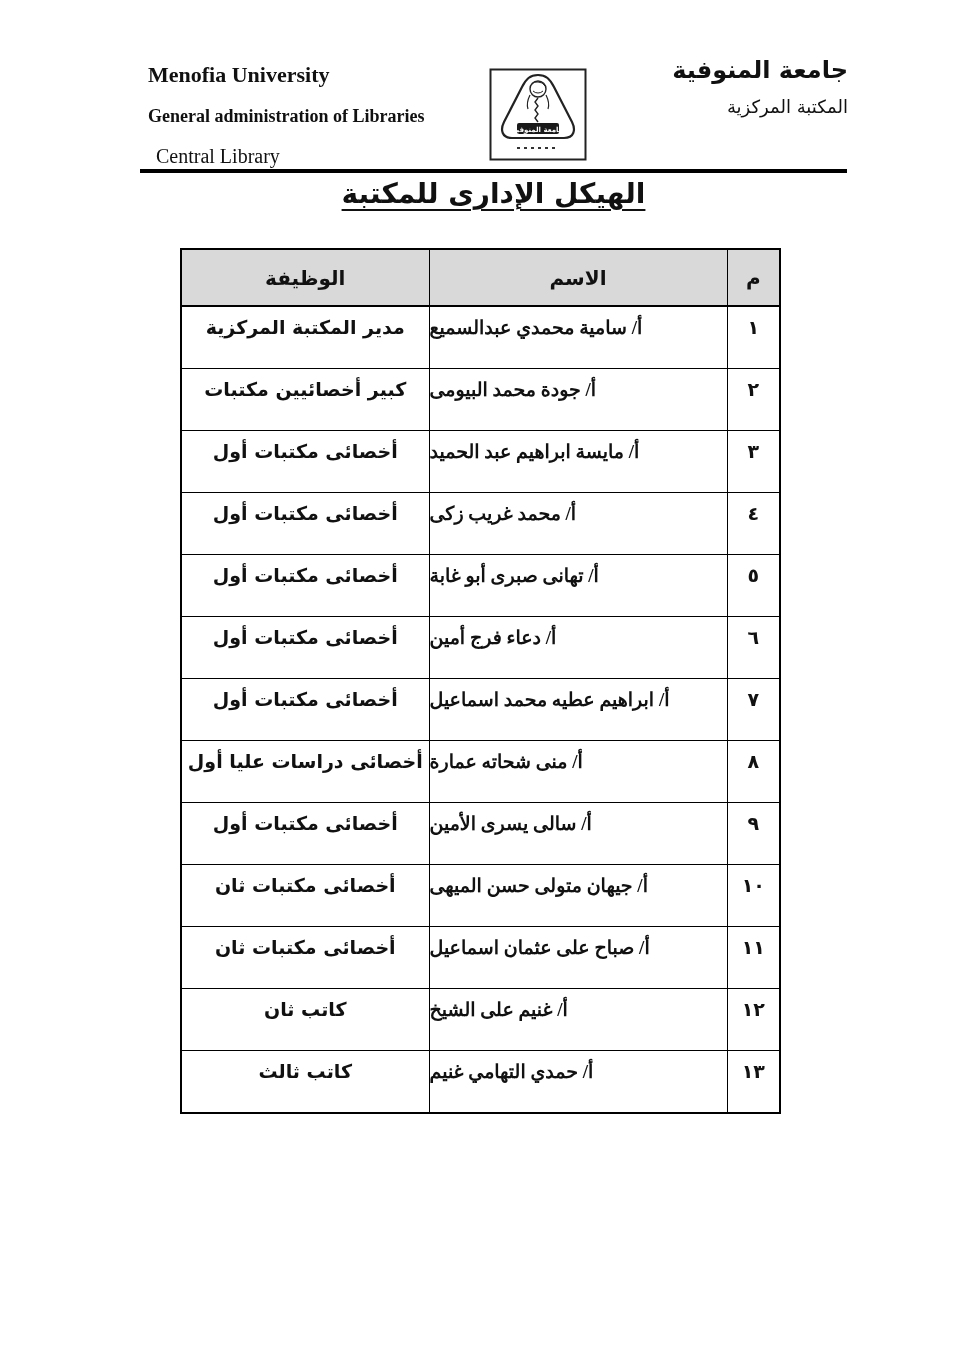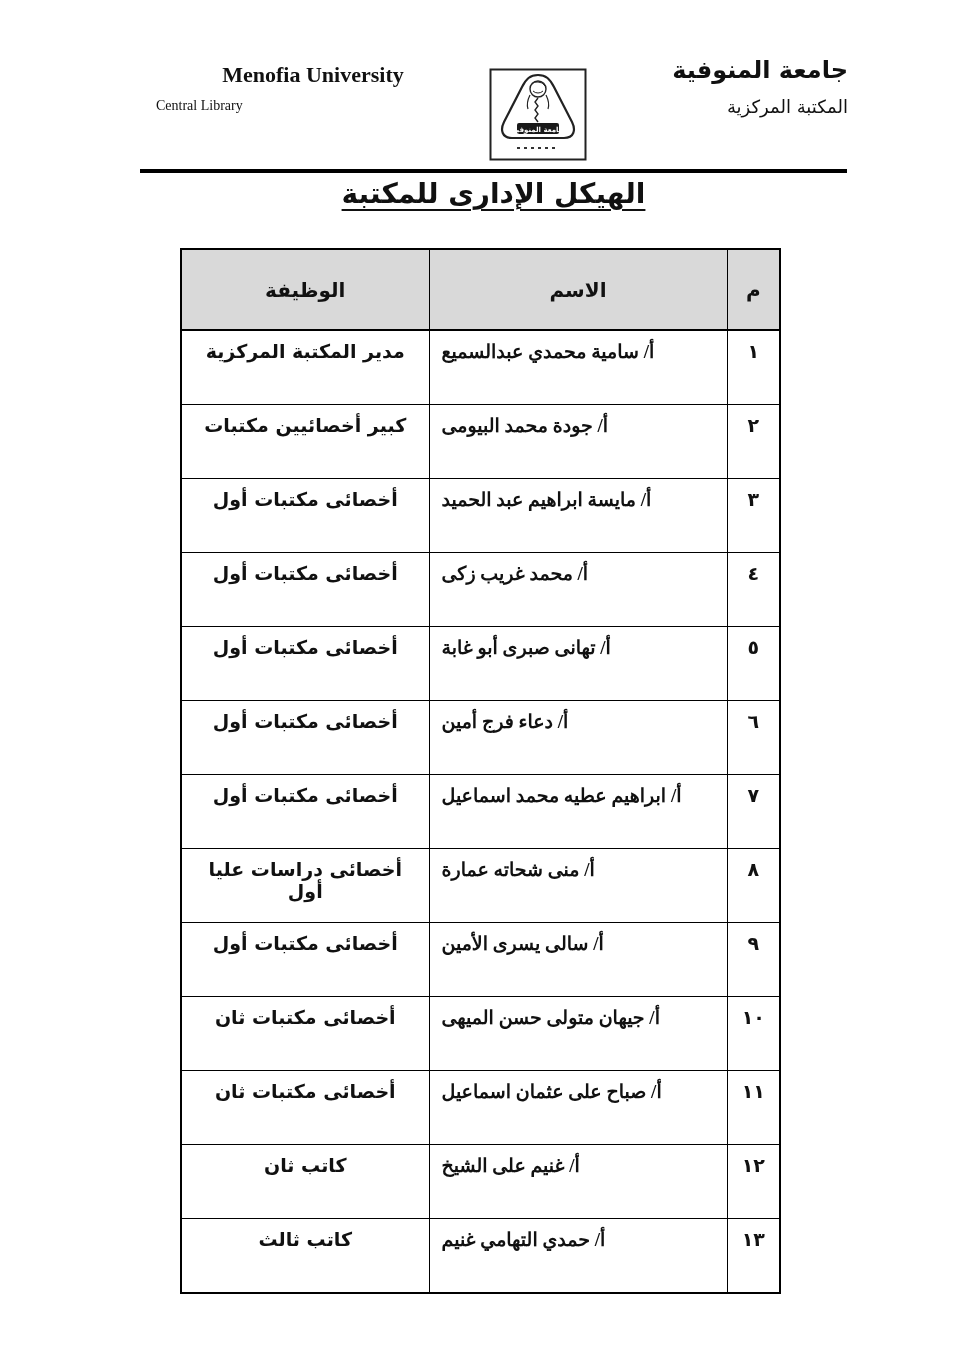--- a/index.html
+++ b/index.html
@@ -11,23 +11,23 @@
     font-family:"DejaVu Sans",sans-serif;
     color:#111;
     overflow:hidden;
   }
   
   .letterhead-en{
     position:absolute;left:148px;top:62px;width:330px;
     font-family:"Liberation Serif","DejaVu Serif",serif;
     text-align:left;
   }
-  .letterhead-en .l1{font-size:22px;font-weight:bold;margin:0 0 10px 0;text-align:center;}
+  .letterhead-en .l1{font-size:22px;font-weight:bold;margin:0 0 18px 0;}
   .letterhead-en .l2{font-size:18px;font-weight:bold;margin:0 0 18px 0;}
-  .letterhead-en .l3{font-size:14px;font-weight:normal;margin:0 0 0 8px;}
+  .letterhead-en .l3{font-size:20px;font-weight:normal;margin:0 0 0 8px;}
   .letterhead-ar{
     position:absolute;right:112px;top:56px;width:330px;
     text-align:right;direction:rtl;
   }
   .letterhead-ar .l1{font-size:24px;font-weight:bold;margin:0 0 12px 0;}
   .letterhead-ar .l2{font-size:20px;font-weight:bold;margin:0 0 12px 0;}
   .letterhead-ar .l3{font-size:18px;font-weight:normal;margin:0;}
   .logo-box{position:absolute;left:489px;top:68px;width:98px;height:93px;}
   .header-rule{
     position:absolute;left:140px;top:169px;width:707px;height:4px;
@@ -46,21 +46,21 @@
   .staff-table{
     position:absolute;left:180px;top:248px;
     width:599px;
     border-collapse:collapse;
     direction:rtl;
     table-layout:fixed;
   }
   .staff-table th,.staff-table td{
     border:1px solid #000;
     font-weight:bold;
-    padding:12px;
+    padding:0;
     vertical-align:top;
   }
   .staff-table{border:2px solid #000;}
   .staff-table thead th{
     height:55px;
     background:#d9d9d9;
     vertical-align:middle;
     font-size:20px;
     border-bottom:2px solid #000;
   }
@@ -72,20 +72,21 @@
   td.cell-name{text-align:left;padding-right:9px;font-family:Liberation Serif, serif;}
   td.cell-job{text-align:center;}
 </style>
 </head>
 <body>
 
 <div class="page">
 
   <div class="letterhead-en">
     <div class="l1">Menofia University</div>
+    <div class="l2">General administration of Libraries</div>
     <div class="l3">Central Library</div>
   </div>
 
   <div class="logo-box">
     <svg width="98" height="93" viewBox="0 0 98 93">
       <rect x="1.5" y="1.5" width="95" height="90" fill="none" stroke="#222" stroke-width="2"></rect>
       <path d="M49 7 C57 7 61 11 65 19 L83 54 C87 62 85 70 75 70 L23 70 C13 70 11 62 15 54 L33 19 C37 11 41 7 49 7 Z" fill="none" stroke="#222" stroke-width="2.2"></path>
       <circle cx="49" cy="21" r="8" fill="none" stroke="#222" stroke-width="1.4"></circle>
       <path d="M42 17 q3 -4 7 -3 q5 0 7 4 M44 23 q2 2 5 2 q3 0 5 -2" fill="none" stroke="#222" stroke-width="1"></path>
       <path d="M41 27 q-4 8 -2 14 M57 27 q4 8 2 14" fill="none" stroke="#222" stroke-width="1.2"></path>

